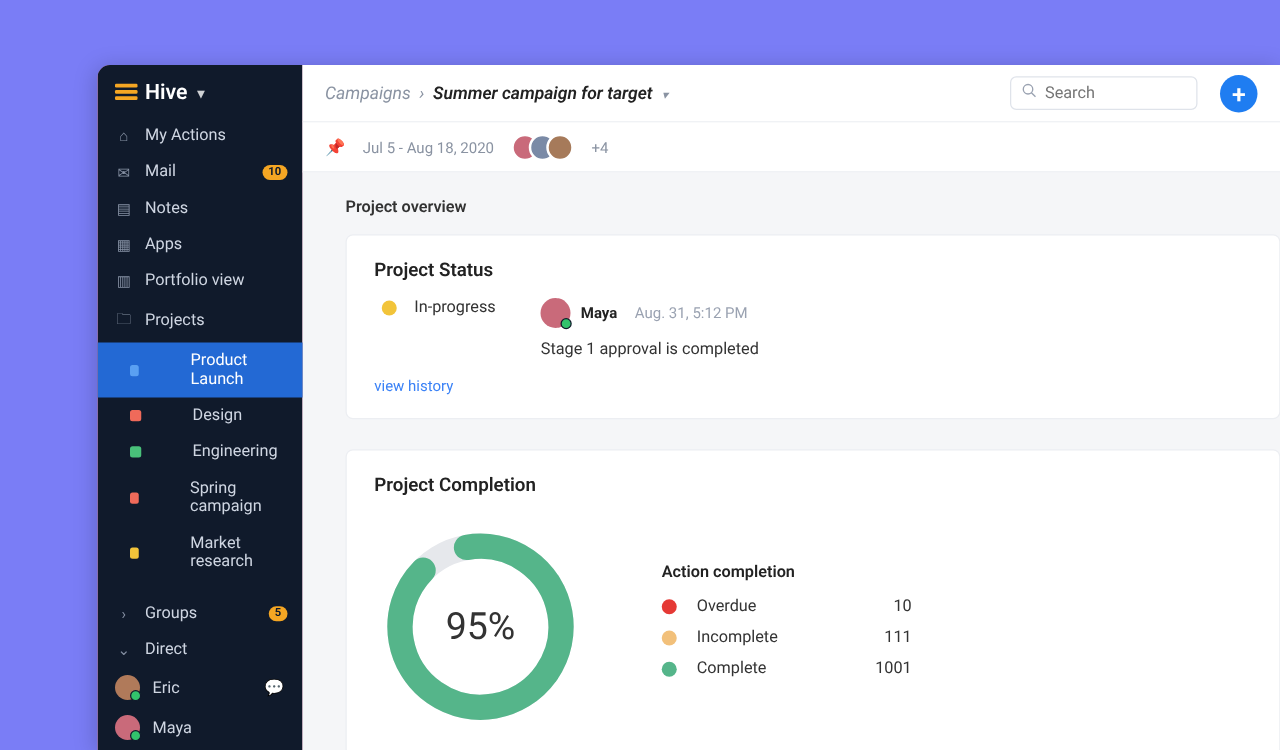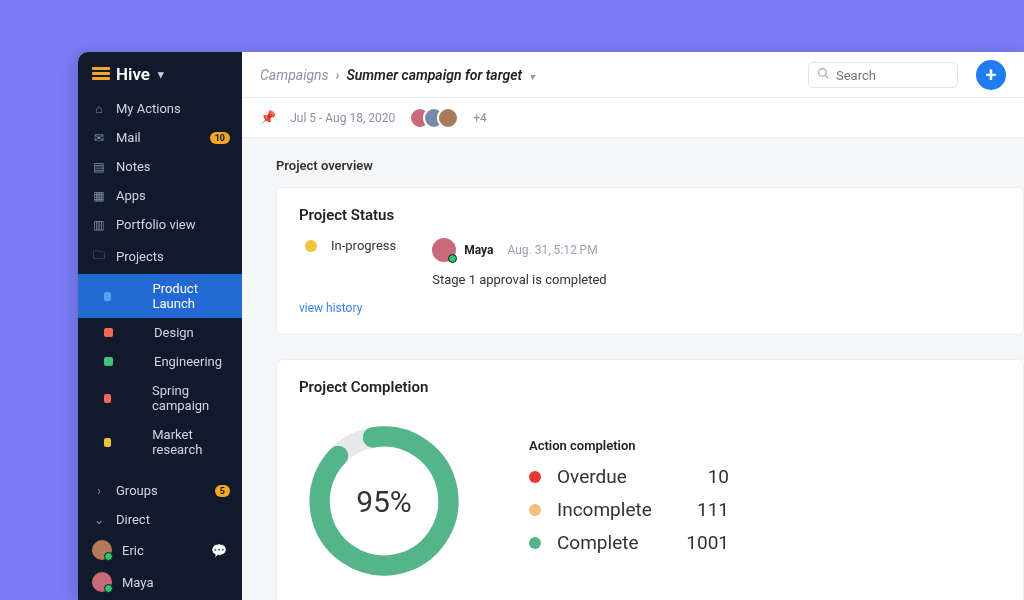--- a/index.html
+++ b/index.html
@@ -20,21 +20,21 @@
   .sq { width:9px;height:9px;border-radius:2px;display:inline-block;margin-right:10px;vertical-align:middle;}
   .divider { height:1px;background:#1c2a42;margin:6px 0;}
   .dm-row { display:flex; align-items:center; gap:10px; padding:6px 14px; cursor:pointer; position:relative;}
   .avatar { width:20px;height:20px;border-radius:50%;display:inline-block;background:#777; position:relative;}
   .avatar::after{content:"";position:absolute;right:-1px;bottom:-1px;width:7px;height:7px;border-radius:50%;background:#32c36c;border:1.5px solid #101a2b;}
   
   .main { flex:1; background:#f5f6f8; display:flex; flex-direction:column; overflow:hidden;}
   .topbar { background:#fff; height:46px; display:flex; align-items:center; padding:0 18px; border-bottom:1px solid #eceef2; gap:8px;}
   .crumb { color:#8a93a2; font-size:14px;font-style:italic;}
   .crumb strong { color:#222; font-weight:600;}
-  .search { margin-left:auto; display:flex; align-items:flex-end; border:1px solid #dfe3ea; border-radius:5px; padding:4px 8px; width:150px; color:#9aa2b1; font-size:13px; gap:6px;}
+  .search { margin-left:auto; display:flex; align-items:center; border:1px solid #dfe3ea; border-radius:5px; padding:4px 8px; width:150px; color:#9aa2b1; font-size:13px; gap:6px;}
   .search input{border:none;outline:none;width:100%;font-size:13px;color:#333;}
   .add-btn { width:30px;height:30px;border-radius:50%;background:#1f7df1;color:#fff;display:flex;align-items:center;justify-content:center;font-size:20px;font-weight:600;margin-left:10px;cursor:pointer;}
   .subbar { background:#fff; height:40px; display:flex; align-items:center; padding:0 18px; gap:14px; border-bottom:1px solid #eceef2; color:#8a93a2; font-size:12px;}
   .pin { color:#9aa2b1; font-size:13px;}
   .stack { display:flex; }
   .stack .av { width:22px;height:22px;border-radius:50%;border:2px solid #fff;margin-left:-8px;background:#888;}
   .stack .av:first-child{margin-left:0;}
   .content { padding:14px 0 0 34px; overflow:auto; flex:1;}
   .section-title { font-size:13px; font-weight:600; color:#333; margin:6px 0 14px;}
   .card { background:#fff; border:1px solid #eceef2; border-radius:6px; padding:18px 22px; margin-right:0; margin-bottom:24px;}
@@ -46,21 +46,21 @@
   .update { font-size:12px; color:#666; }
   .update .who { font-weight:700; color:#222; margin-right:6px;}
   .update-body { margin-top:10px; font-size:13px; color:#333;}
   .history-link { color:#3b82f6; font-size:12px; margin-top:14px; display:inline-block; cursor:pointer;}
   
   .completion-row { display:flex; align-items:center; gap:60px; padding-top:6px;}
   .donut-wrap { position:relative; width:170px; height:170px;}
   .donut-wrap svg { transform: rotate(-100deg); }
   .donut-label { position:absolute; top:0;left:0;right:0;bottom:0;display:flex;align-items:center;justify-content:center;font-size:30px;font-weight:400;color:#333;}
   .legend h4 { font-size:13px;font-weight:600;color:#222;margin-bottom:12px;}
-  .legend-row { display:flex;align-items:center;font-size:19px;color:#333;margin-bottom:10px; width:200px;}
+  .legend-row { display:flex;align-items:center;font-size:13px;color:#333;margin-bottom:10px; width:200px;}
   .legend-row .ldot{width:12px;height:12px;border-radius:50%;margin-right:16px;}
   .legend-row .lval{margin-left:auto;color:#333;}
 </style>
 </head>
 <body>
 
 <div class="app-frame">
 
   <aside class="sidebar">
     <div class="brand">

